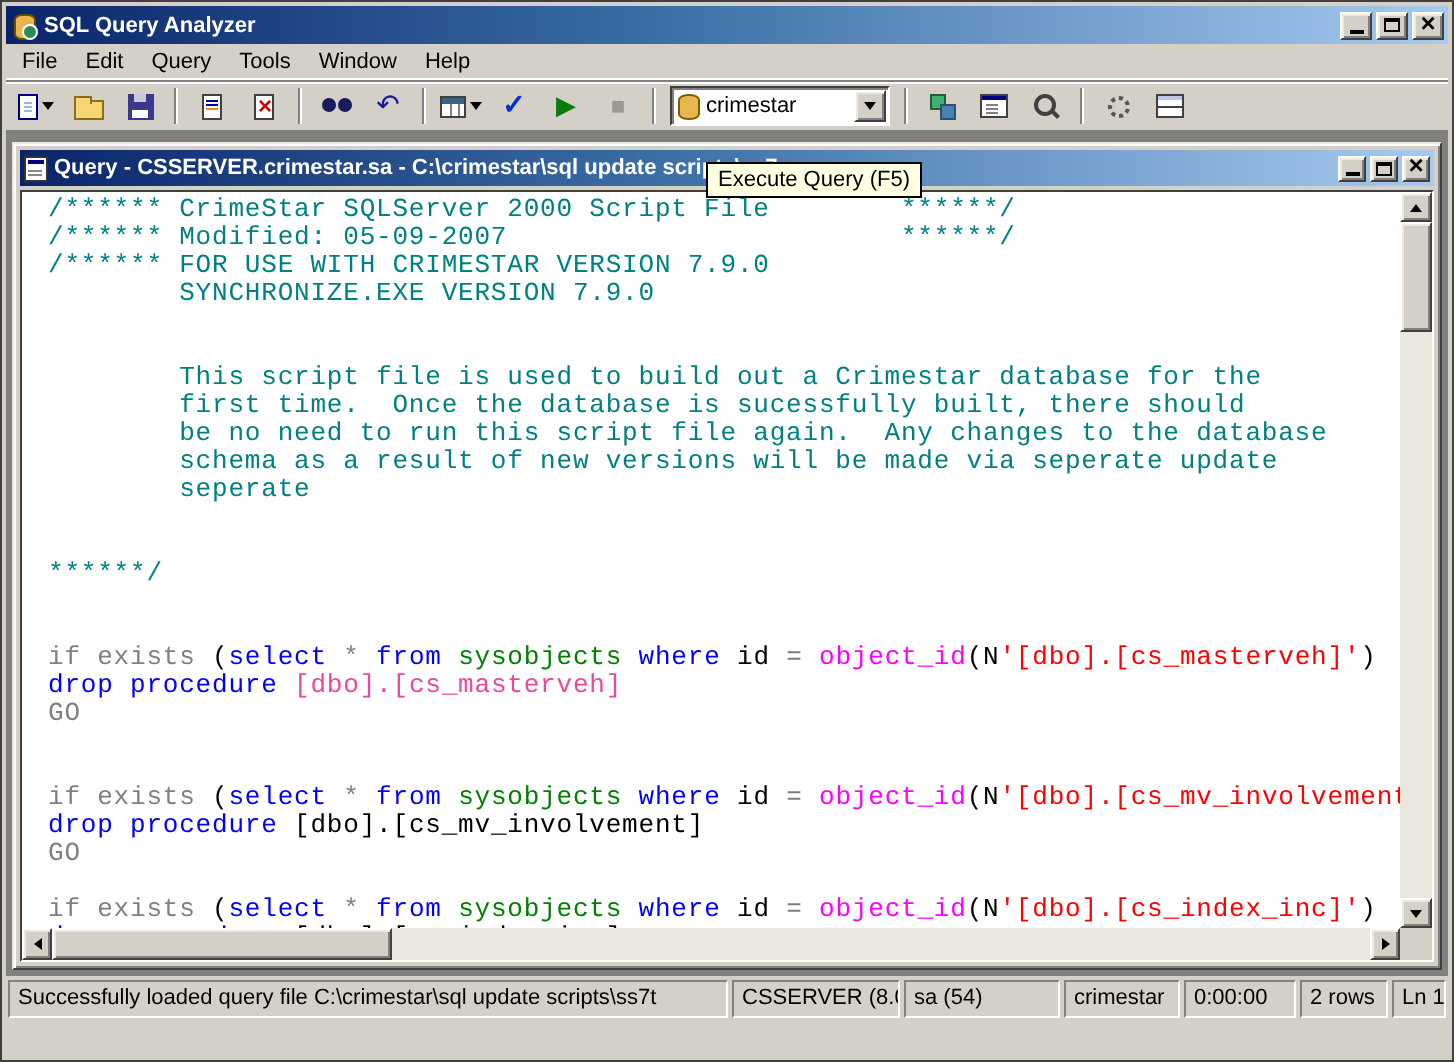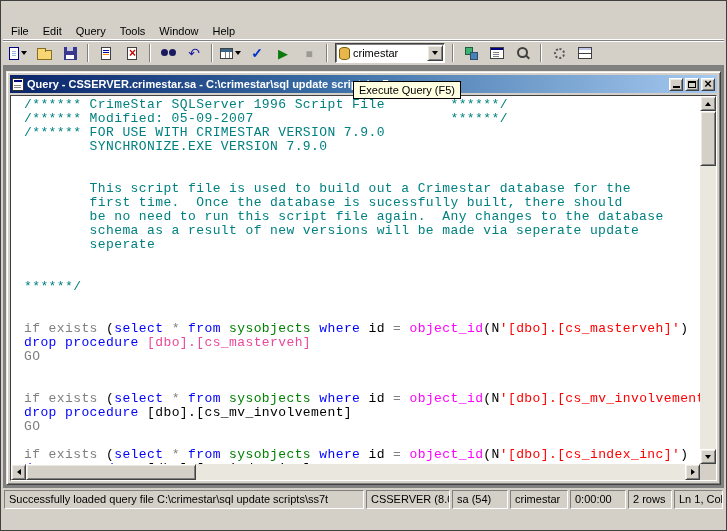--- a/index.html
+++ b/index.html
@@ -161,28 +161,43 @@
   
   .tooltip { position:absolute; left:352px; top:80px; z-index:100; background:#FFFFE1;
     border:1px solid #000; color:#000; font-size:11px; padding:2px 5px; white-space:nowrap; }
 
   
   .status-bar { position:absolute; left:2px; right:2px; bottom:20px; height:21px; background:#D4D0C8;
     display:flex; align-items:center; font-size:11px; padding:0 1px; }
   .sp { height:19px; line-height:17px; padding:0 4px; margin-right:2px; white-space:nowrap;
     overflow:hidden; background:#D4D0C8;
     border:1px solid; border-color:#808080 #FFFFFF #FFFFFF #808080; }
-  .sp1 { width:360px; } .sp2 { width:84px; } .sp3 { width:56px; } .sp4 { width:58px; }
+  .sp1 { width:360px; } .sp2 { width:84px; } .sp3 { width:78px; } .sp4 { width:58px; }
   .sp5 { width:56px; } .sp6 { width:44px; } .sp7 { flex:1; margin-right:0; }
 </style>
 </head>
 <body>
 
 <div class="app">
 
+  <div class="main-titlebar">
+    <span class="app-icon"></span>
+    <span class="main-title">SQL Query Analyzer</span>
+    <span class="win-btns">
+      <span class="win-btn">
+          <span class="glyph-min"></span>
+        </span>
+      <span class="win-btn">
+          <span class="glyph-max"></span>
+        </span>
+      <span class="win-btn">
+          <span class="glyph-close"></span>
+        </span>
+    </span>
+  </div>
 
   <div class="menu-bar">
       <div class="menu-item">File</div>
       <div class="menu-item">Edit</div>
       <div class="menu-item">Query</div>
       <div class="menu-item">Tools</div>
       <div class="menu-item">Window</div>
       <div class="menu-item">Help</div>
     </div>
 
@@ -268,21 +283,21 @@
           <span class="win-btn">
               <span class="glyph-max"></span>
             </span>
           <span class="win-btn">
               <span class="glyph-close"></span>
             </span>
         </span>
       </div>
       <div class="editor-wrap">
         <div class="code">
-            <div class="code-line"><span style="color: rgb(0, 128, 128);">/****** CrimeStar SQLServer 1996 Script File        ******/</span></div>
+            <div class="code-line"><span style="color: rgb(0, 128, 128);">/****** CrimeStar SQLServer 2000 Script File        ******/</span></div>
             <div class="code-line"><span style="color: rgb(0, 128, 128);">/****** Modified: 05-09-2007                        ******/</span></div>
             <div class="code-line"><span style="color: rgb(0, 128, 128);">/****** FOR USE WITH CRIMESTAR VERSION 7.9.0</span></div>
             <div class="code-line"><span style="color: rgb(0, 128, 128);">        SYNCHRONIZE.EXE VERSION 7.9.0</span></div>
             <div class="code-line"></div>
             <div class="code-line"></div>
             <div class="code-line"><span style="color: rgb(0, 128, 128);">        This script file is used to build out a Crimestar database for the</span></div>
             <div class="code-line"><span style="color: rgb(0, 128, 128);">        first time.  Once the database is sucessfully built, there should</span></div>
             <div class="code-line"><span style="color: rgb(0, 128, 128);">        be no need to run this script file again.  Any changes to the database</span></div>
             <div class="code-line"><span style="color: rgb(0, 128, 128);">        schema as a result of new versions will be made via seperate update</span></div>
             <div class="code-line"><span style="color: rgb(0, 128, 128);">        seperate</span></div>

